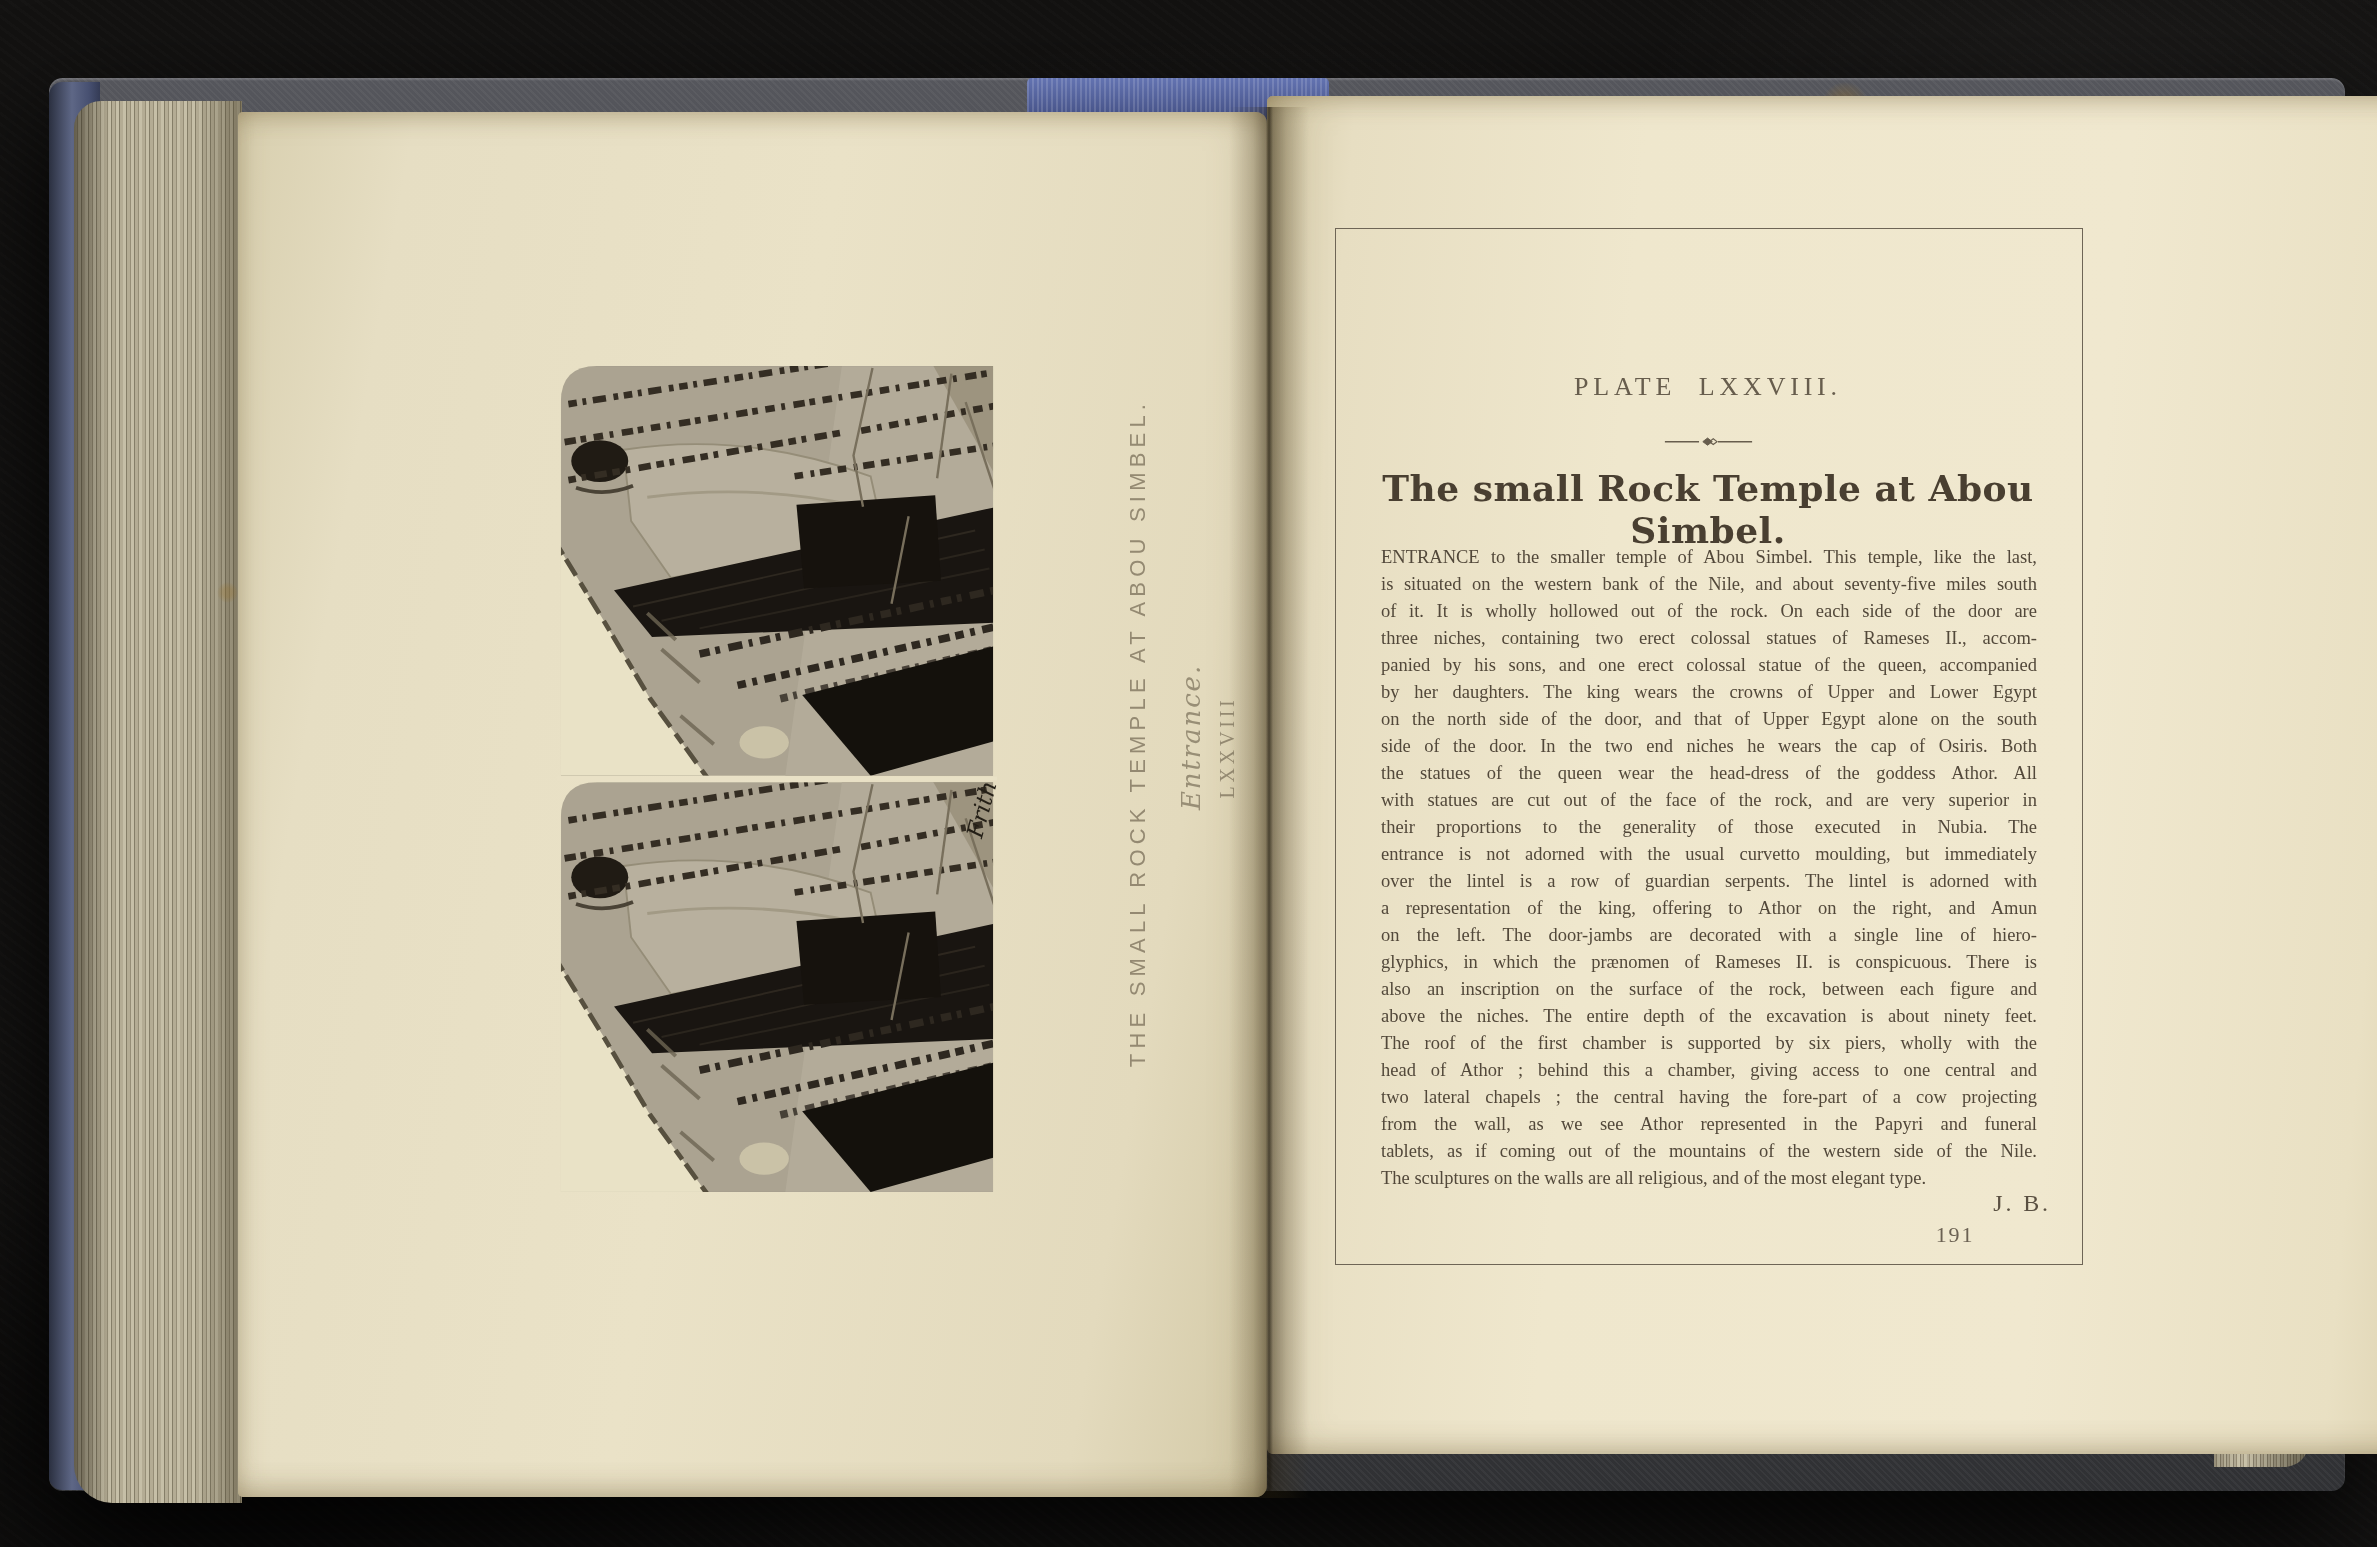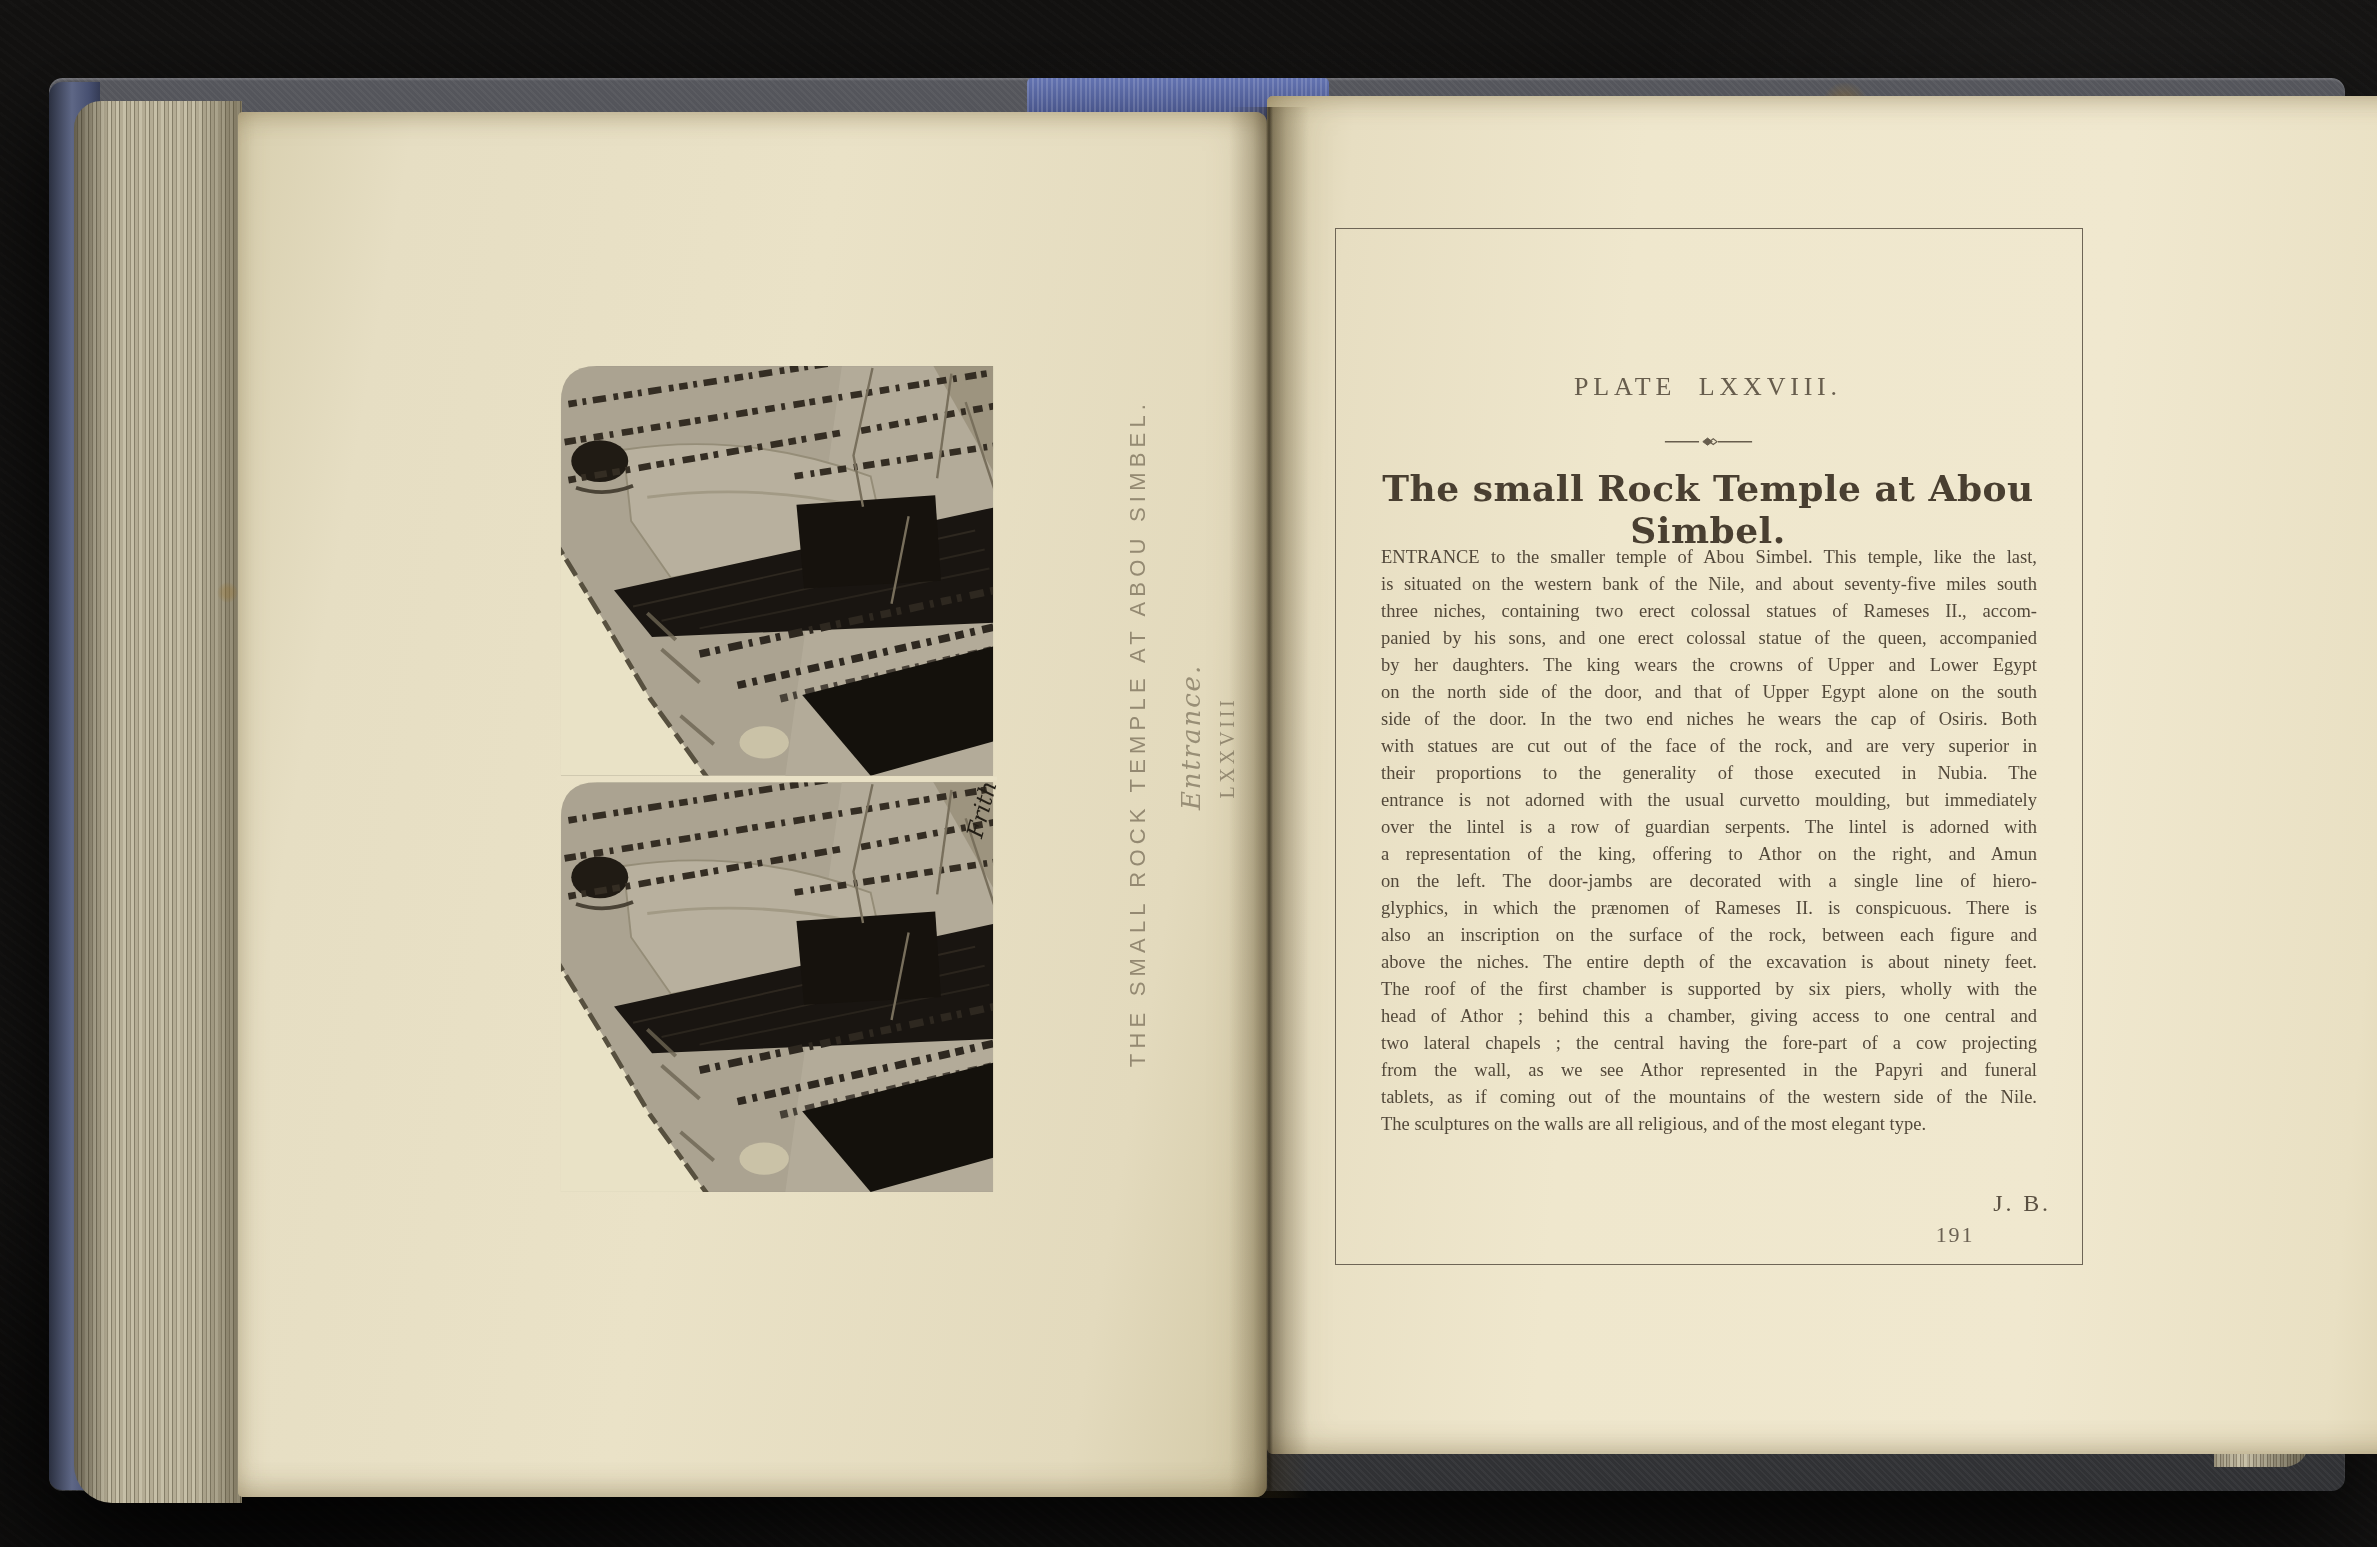--- a/index.html
+++ b/index.html
@@ -196,25 +196,27 @@
           <path d="M49 7 L53 4 L57 7 L53 10 Z" fill="none" stroke-width="1.2"></path>
         </g>
       </svg>
     </div>
 
     <div class="main-title">The small Rock Temple at Abou Simbel.</div>
 
     <div class="body-block">
         <div class="bodyline">ENTRANCE to the smaller temple of Abou Simbel.  This temple, like the last,</div>
         <div class="bodyline">is situated on the western bank of the Nile, and about seventy-five miles south</div>
+        <div class="bodyline">of it.  It is wholly hollowed out of the rock.  On each side of the door are</div>
         <div class="bodyline">three niches, containing two erect colossal statues of Rameses II., accom-</div>
         <div class="bodyline">panied by his sons, and one erect colossal statue of the queen, accompanied</div>
         <div class="bodyline">by her daughters.  The king wears the crowns of Upper and Lower Egypt</div>
         <div class="bodyline">on the north side of the door, and that of Upper Egypt alone on the south</div>
         <div class="bodyline">side of the door.  In the two end niches he wears the cap of Osiris.  Both</div>
+        <div class="bodyline">the statues of the queen wear the head-dress of the goddess Athor.  All</div>
         <div class="bodyline">with statues are cut out of the face of the rock, and are very superior in</div>
         <div class="bodyline">their proportions to the generality of those executed in Nubia.  The</div>
         <div class="bodyline">entrance is not adorned with the usual curvetto moulding, but immediately</div>
         <div class="bodyline">over the lintel is a row of guardian serpents.  The lintel is adorned with</div>
         <div class="bodyline">a representation of the king, offering to Athor on the right, and Amun</div>
         <div class="bodyline">on the left.  The door-jambs are decorated with a single line of hiero-</div>
         <div class="bodyline">glyphics, in which the prænomen of Rameses II. is conspicuous.  There is</div>
         <div class="bodyline">also an inscription on the surface of the rock, between each figure and</div>
         <div class="bodyline">above the niches.  The entire depth of the excavation is about ninety feet.</div>
         <div class="bodyline">The roof of the first chamber is supported by six piers, wholly with the</div>

